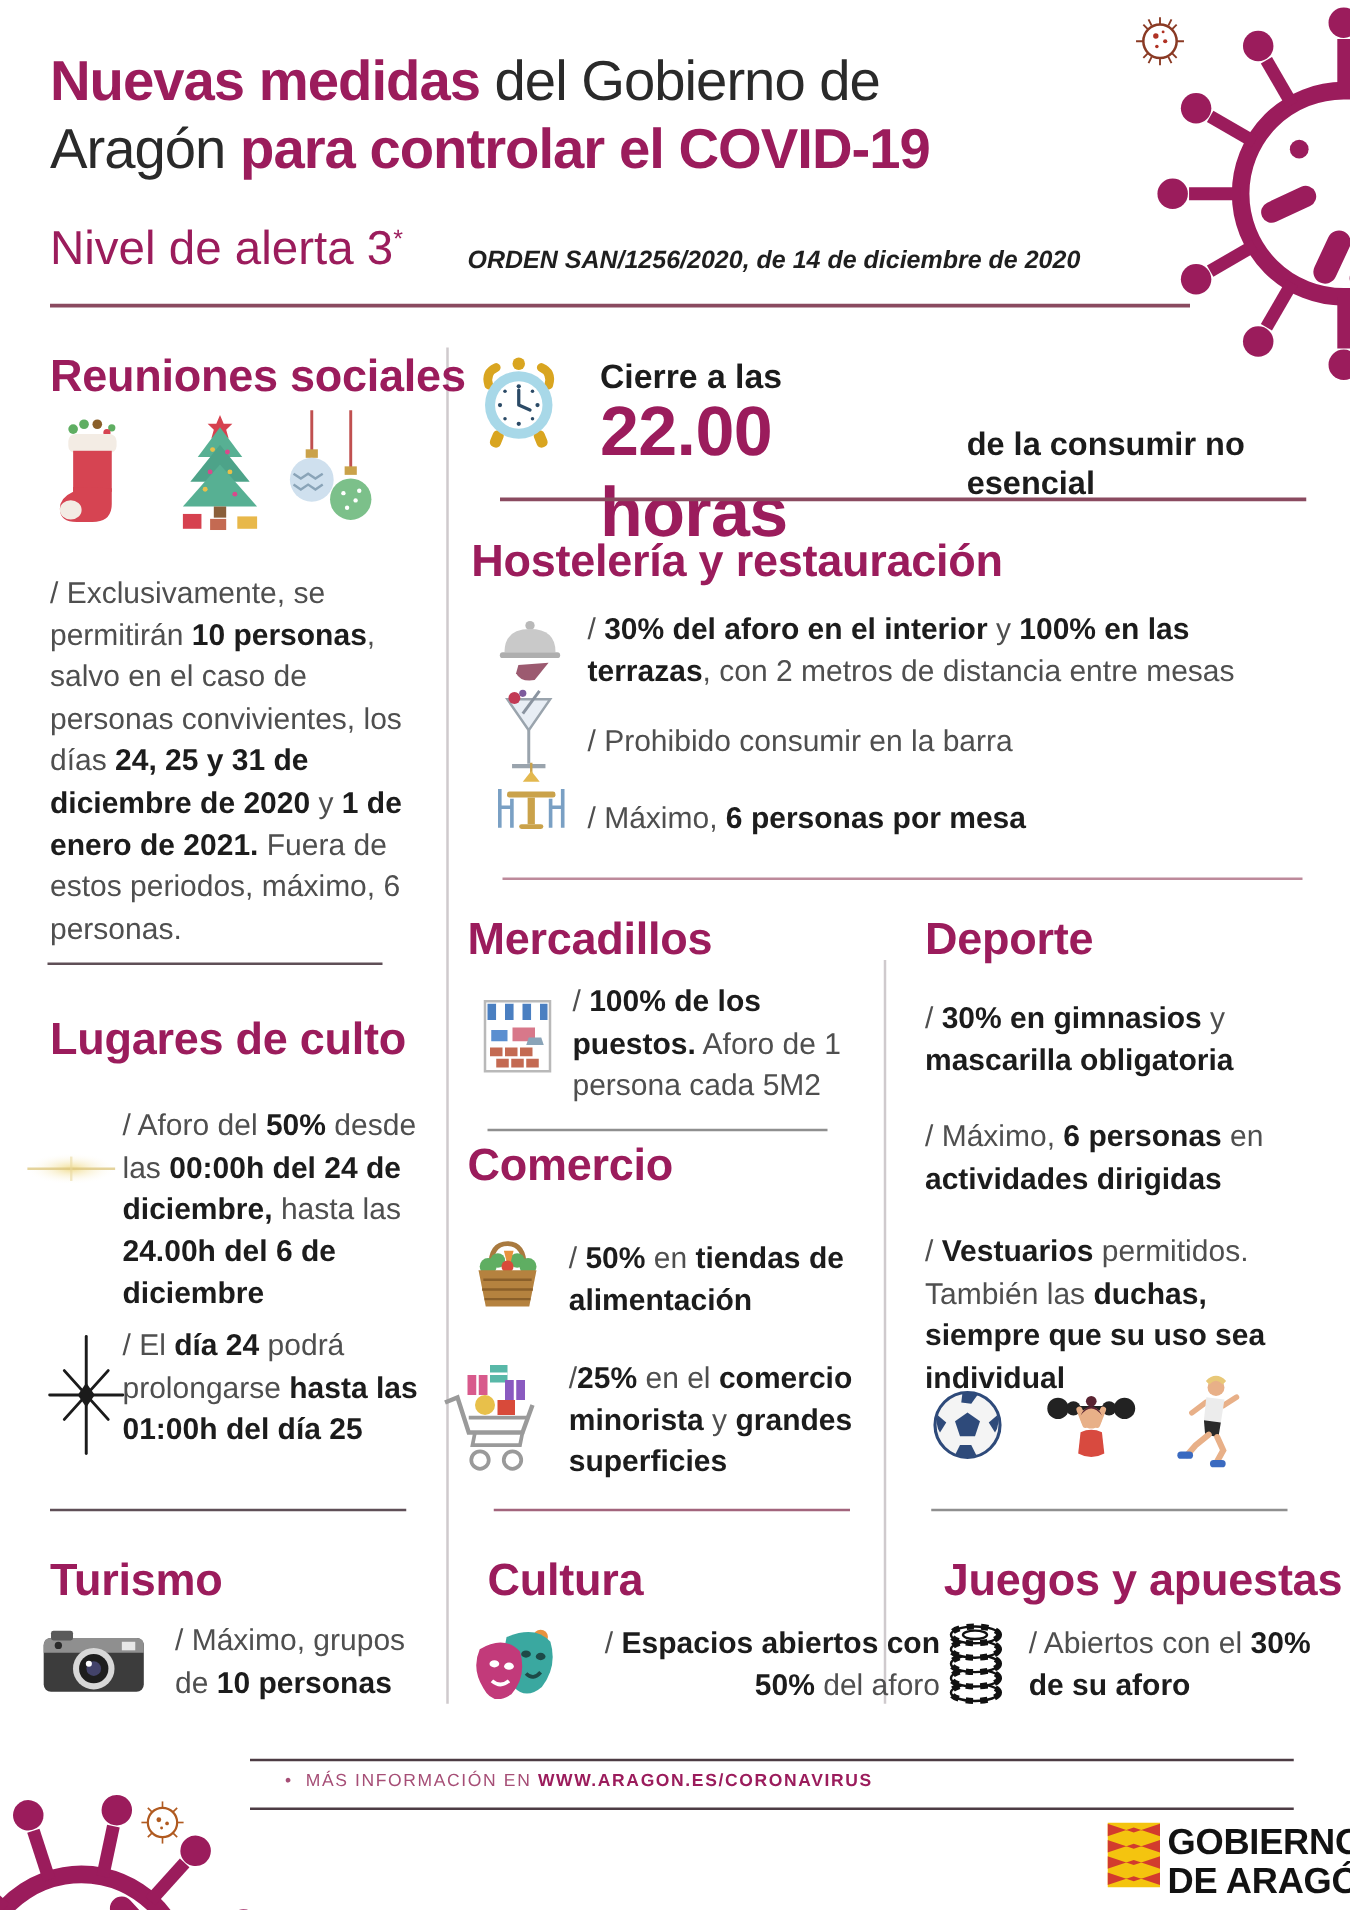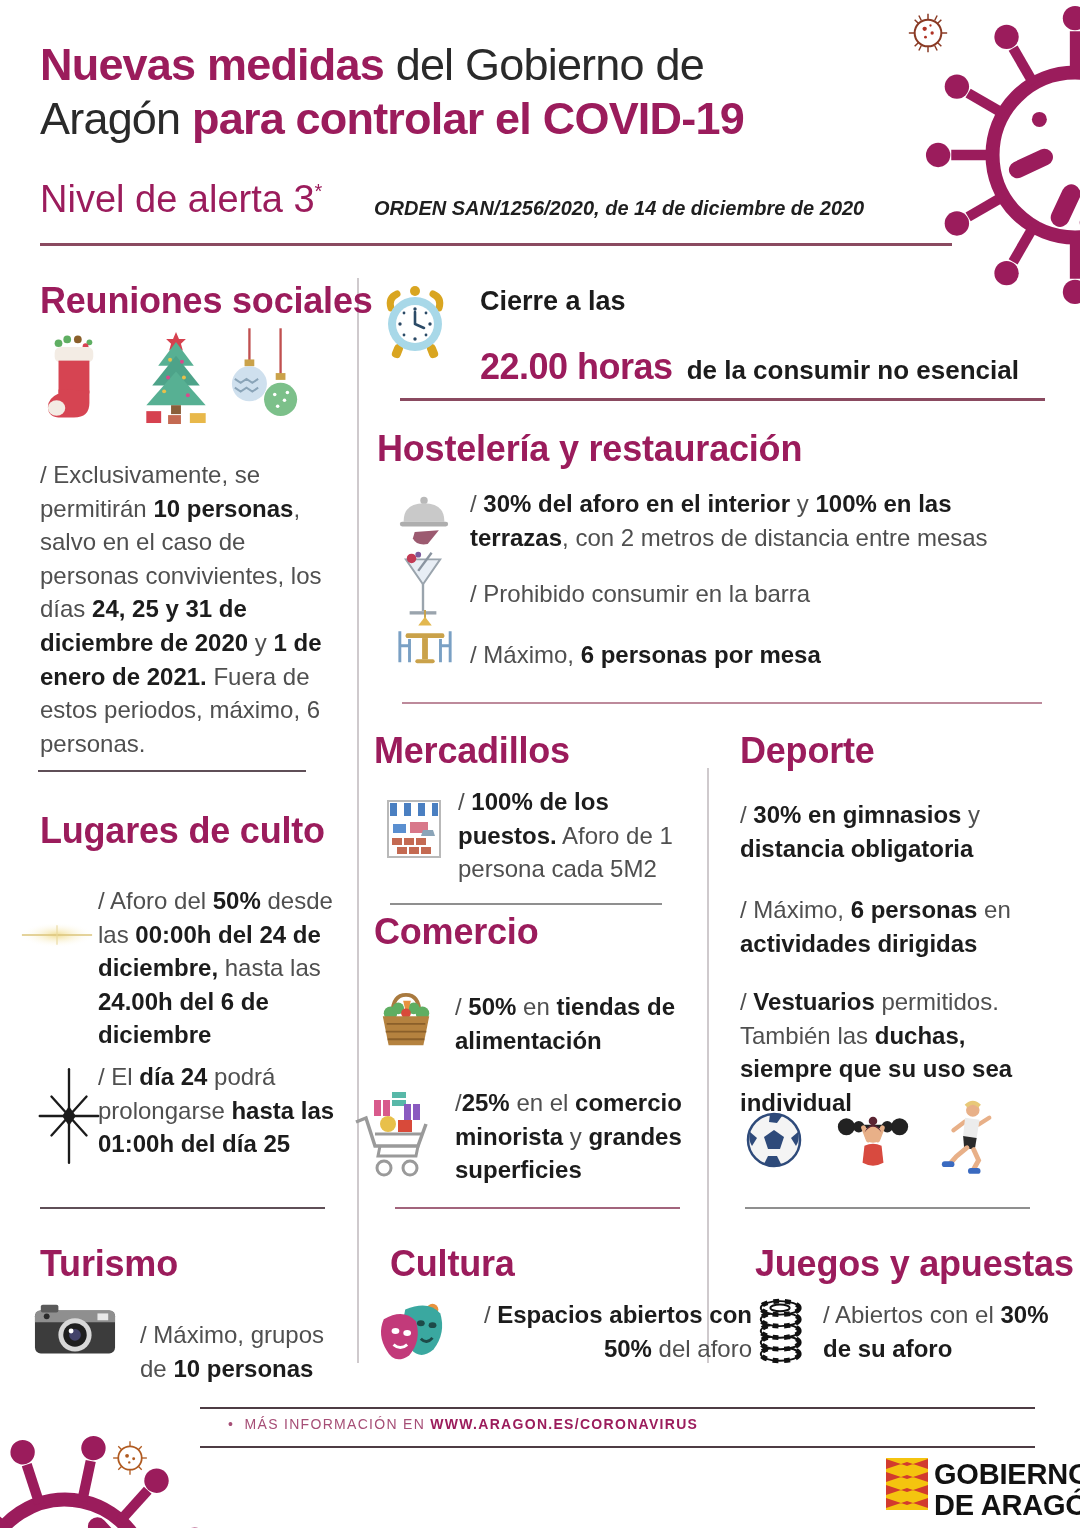--- a/index.html
+++ b/index.html
@@ -17,21 +17,21 @@
   .title-line{font-size:45px;line-height:1.2;color:#2a2a2a;font-weight:400;letter-spacing:-0.8px;white-space:nowrap;}
   .title-line .b{color:var(--accent);font-weight:700;}
   .alert{font-size:38px;color:var(--accent);font-weight:400;}
   .alert sup{font-size:20px;}
   .order{font-size:20px;font-weight:700;font-style:italic;color:#1f1f1f;}
   .h2{font-size:36px;font-weight:700;color:var(--accent);letter-spacing:-0.2px;white-space:nowrap;}
   .rich{font-size:24px;color:var(--text-body);line-height:1.4;}
   .rich .b{color:var(--text-dark);font-weight:700;}
   .rule{position:absolute;height:2px;}
   .closing-prefix{font-size:27px;font-weight:700;color:var(--text-dark);}
-  .closing-time{font-size:36px;font-weight:700;color:var(--accent);letter-spacing:-0.5px;margin-top:34px;}
+  .closing-time{font-size:56px;font-weight:700;color:var(--accent);letter-spacing:-0.5px;}
   .closing-suffix{font-size:26px;font-weight:700;color:var(--text-dark);padding-bottom:4px;}
   .baseline-row{display:flex;align-items:baseline;gap:14px;}
   .footer-info{font-size:14px;letter-spacing:1.3px;color:var(--footer-text);font-weight:400;white-space:nowrap;}
   .footer-info .url{font-weight:700;color:var(--accent);}
   .logo-text{font-size:29px;font-weight:700;color:#121212;line-height:1.08;letter-spacing:-0.2px;white-space:nowrap;}
   .icon{display:inline-block;line-height:0;}
 </style>
 </head>
 <body>
 
@@ -224,21 +224,21 @@
       <path d="M2 16 Q2 10 8 10 L78 10 Q84 10 84 16 L84 22 L2 22 Z" fill="#8f8f8f"></path>
       <rect x="8" y="4" width="18" height="8" rx="2" fill="#5a5a5a"></rect>
       <circle cx="43" cy="35" r="17" fill="#d8d8d8"></circle>
       <circle cx="43" cy="35" r="12" fill="#1e1e1e"></circle>
       <circle cx="43" cy="35" r="6" fill="#43436a"></circle>
       <circle cx="39" cy="31" r="2.5" fill="#ffffff"></circle>
       <rect x="66" y="13" width="11" height="7" fill="#e8e8e8"></rect>
       <circle cx="14" cy="16" r="3" fill="#2a2a2a"></circle>
     </svg>
   </span>
-  <div class="abs rich" style="left:140px;top:1296px;width:210px;margin-top:22px;"><span>/ Máximo, grupos de </span><span class="b">10 personas</span></div>
+  <div class="abs rich" style="left:140px;top:1296px;width:210px;"><span>/ Máximo, grupos de </span><span class="b">10 personas</span></div>
 
   <span class="icon abs" style="left:383px;top:281px;">
     <svg width="64" height="84" viewBox="0 0 64 84">
       <path d="M14 13 Q5 17 8 27" stroke="#d9a520" stroke-width="7" fill="none" stroke-linecap="round"></path>
       <path d="M50 13 Q59 17 56 27" stroke="#d9a520" stroke-width="7" fill="none" stroke-linecap="round"></path>
       <circle cx="32" cy="10" r="5" fill="#d9a520"></circle>
       <rect x="10" y="63" width="9" height="14" rx="4" transform="rotate(22 14 70)" fill="#d9a520"></rect>
       <rect x="45" y="63" width="9" height="14" rx="4" transform="rotate(-22 50 70)" fill="#d9a520"></rect>
       <circle cx="32" cy="43" r="27" fill="#a8d8e8"></circle>
       <circle cx="32" cy="43" r="19" fill="#ffffff"></circle>
@@ -359,21 +359,21 @@
       <path d="M30 18 V34 M40 17 H54 M60 22 V38" stroke="#ffffff" stroke-width="2"></path>
       <path d="M4 40 L14 36 L23 64 L66 64 L74 42" fill="none" stroke="#9a9a9a" stroke-width="3.5"></path>
       <path d="M23 52 H70 M28 64 L26 74 L64 74 L66 64" fill="none" stroke="#9a9a9a" stroke-width="3"></path>
       <circle cx="32" cy="86" r="7" fill="none" stroke="#9a9a9a" stroke-width="3"></circle>
       <circle cx="58" cy="86" r="7" fill="none" stroke="#9a9a9a" stroke-width="3"></circle>
     </svg>
   </span>
   <div class="abs rich" style="left:455px;top:1086px;width:255px;"><span>/</span><span class="b">25%</span><span> en el </span><span class="b">comercio minorista</span><span> y </span><span class="b">grandes superficies</span></div>
 
   <div class="abs h2" style="left:740px;top:730px;">Deporte</div>
-  <div class="abs rich" style="left:740px;top:798px;width:308px;"><span>/ </span><span class="b">30% en gimnasios</span><span> y </span><span class="b">distancia obligatoria</span></div>
+  <div class="abs rich" style="left:740px;top:798px;width:308px;"><span>/ </span><span class="b">30% en gimnasios</span><span> y </span><span class="b">mascarilla obligatoria</span></div>
   <div class="abs rich" style="left:740px;top:893px;width:308px;"><span>/ Máximo, </span><span class="b">6 personas</span><span> en </span><span class="b">actividades dirigidas</span></div>
   <div class="abs rich" style="left:740px;top:985px;width:312px;"><span>/ </span><span class="b">Vestuarios</span><span> permitidos. También las </span><span class="b">duchas, siempre que su uso sea individual</span></div>
 
   <span class="icon abs" style="left:744px;top:1110px;">
     <svg width="60" height="60" viewBox="0 0 60 60">
       <circle cx="30" cy="30" r="26" fill="#f4f4f4" stroke="#2e4a7a" stroke-width="2.5"></circle>
       <polygon points="30,20 40,27 36,39 24,39 20,27" fill="#2e4a7a"></polygon>
       <path d="M26 4 Q34 3 38 6 L33 13 L25 12 Z" fill="#2e4a7a"></path>
       <path d="M54 22 L47 28 L52 36 Q56 30 54 22 Z" fill="#2e4a7a"></path>
       <path d="M6 22 L13 28 L8 36 Q4 30 6 22 Z" fill="#2e4a7a"></path>

